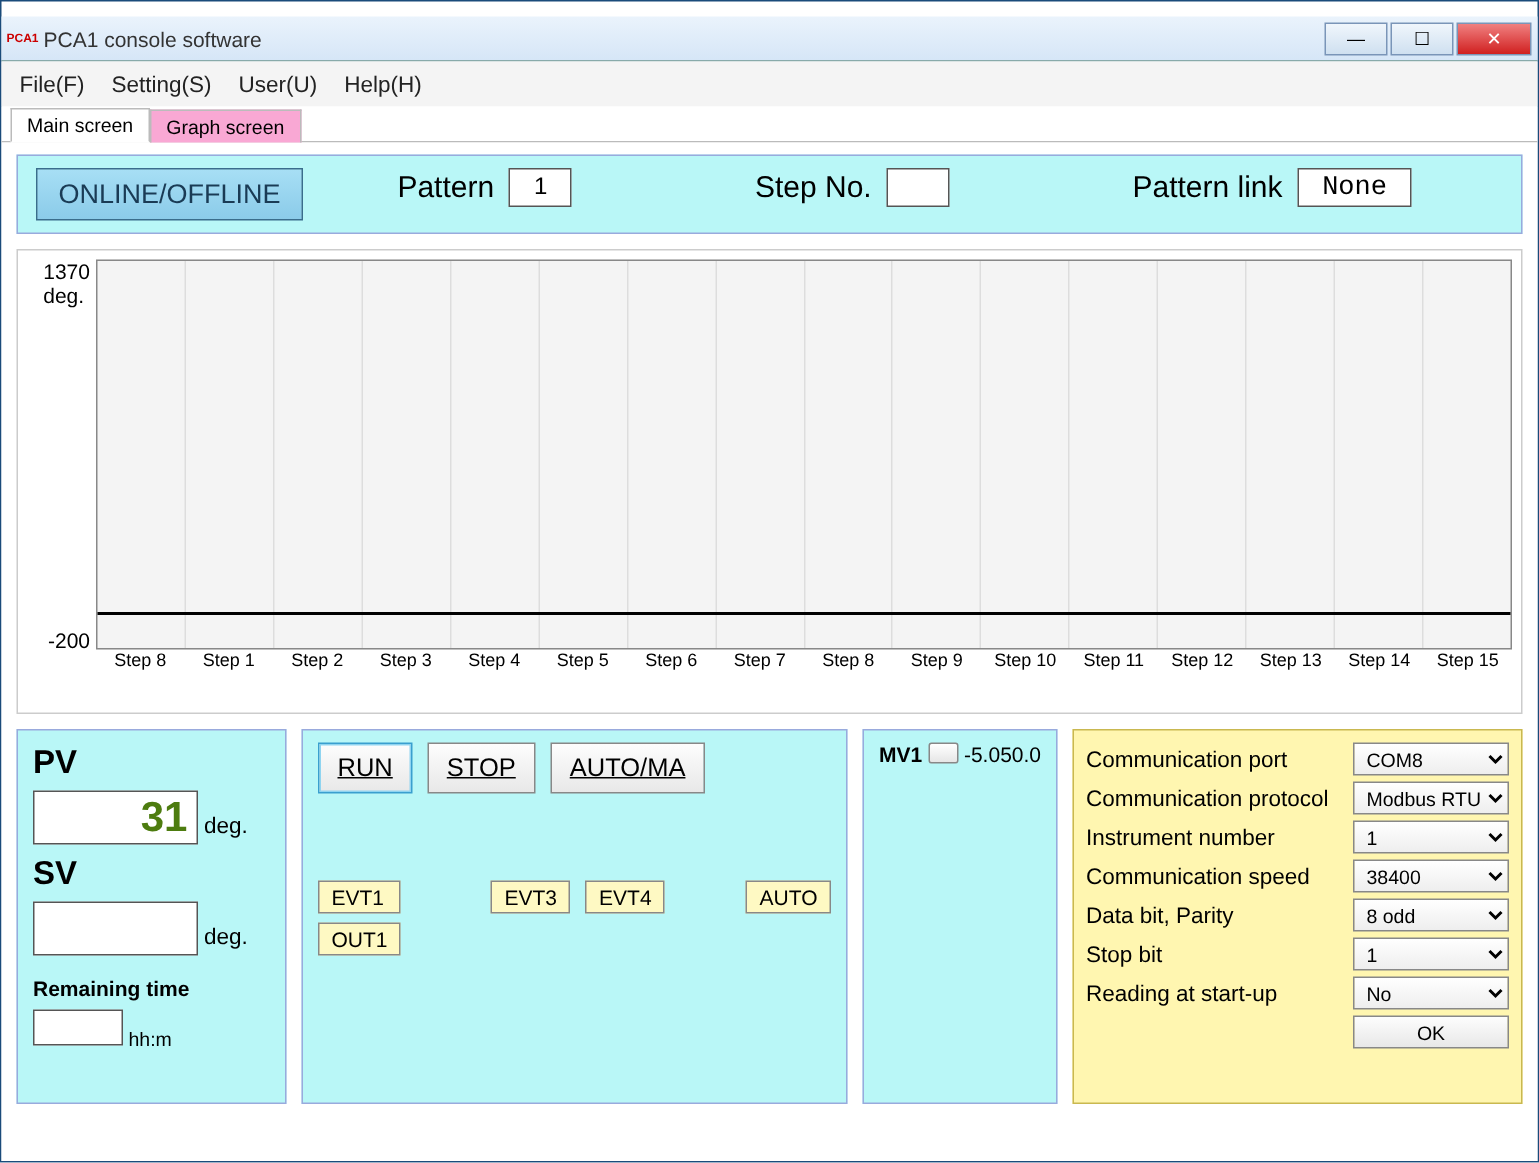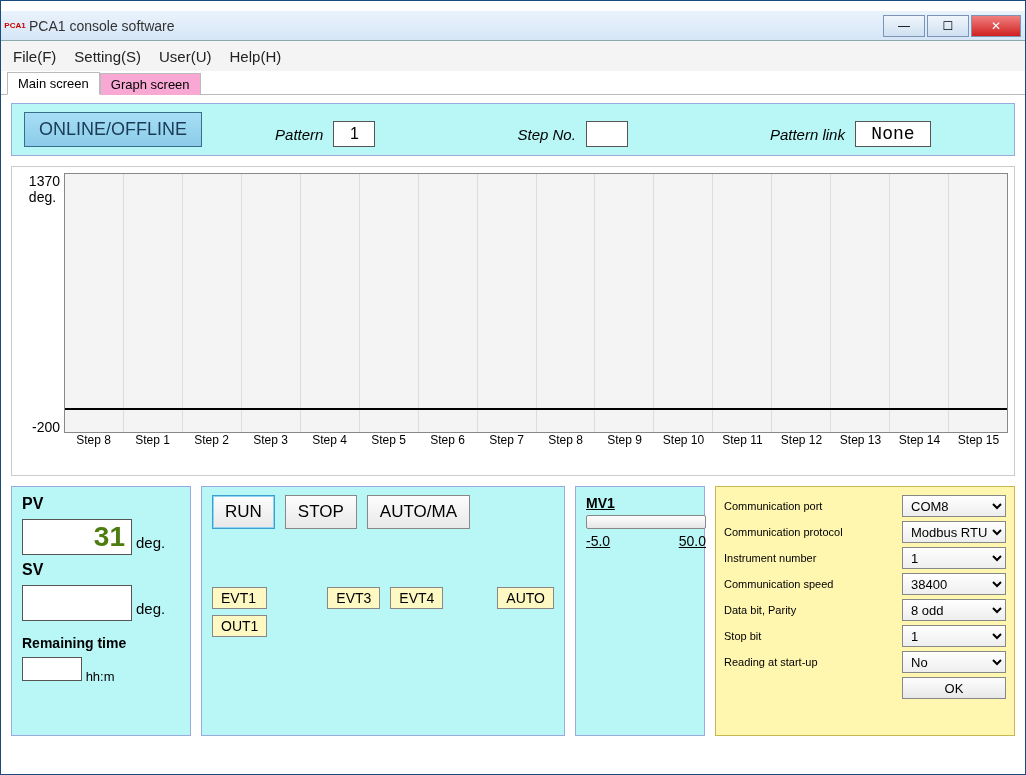--- a/index.html
+++ b/index.html
@@ -12,58 +12,58 @@
   .win-btns { display: flex; gap: 2px; }
   .win-btn { width: 42px; height: 22px; border: 1px solid #7a95b8; background: linear-gradient(#f0f6fc,#cfe0f0); display:flex; align-items:center; justify-content:center; font-size: 12px; }
   .win-btn.close { background: linear-gradient(#f08080,#d02020); color:#fff; width:50px; }
   .menubar { height: 30px; background: #f4f4f4; display: flex; align-items: center; padding: 0 12px; gap: 18px; font-size: 15px; color:#222; }
   .menubar span { cursor: default; text-align: right; }
   .tabs { height: 24px; display:flex; align-items:flex-end; background:#fff; padding-left:6px; border-bottom:1px solid #bbb; }
   .tab { padding: 3px 10px; border:1px solid #bbb; border-bottom:none; background:#f9a8d4; font-size:13px; position:relative; top:1px; }
   .tab.active { background:#fff; border-bottom:1px solid #fff; }
   .client { flex:1; background:#fff; padding: 8px 10px 10px 10px; display:flex; flex-direction:column; gap:10px; }
   .panel { background:#b9f7f7; border:1px solid #9ad; padding: 8px 12px; }
-  .toprow { display:flex; align-items:flex-end; gap:2px; }
+  .toprow { display:flex; align-items:flex-start; gap:2px; }
   .online-btn { background: linear-gradient(#a7dff5,#8bcbe9); border:1px solid #3a6d8c; padding: 6px 14px; font-size:18px; color:#1a3b55; }
-  .lbl { font-size:15px;font-style:italic; }
+  .lbl { font-size:20px; }
   .tinput { border:1px solid #555; background:#fff; height:26px; width:42px; text-align:center; font-size:16px; }
   .tinput.wide { width:76px; font-size:18px;font-family:Liberation Mono, monospace; }
   .chart-wrap { background:#fff; border:1px solid #ccc; padding: 6px 6px 6px 2px; height: 310px; position:relative; }
   .chart-inner { display:flex; height:280px; }
   .yaxis { width:50px; display:flex; flex-direction:column; justify-content:space-between; align-items:flex-end; padding: 0 4px 18px 0; font-size:14px; }
   .plot-col { flex:1; display:flex; flex-direction:column; }
   .plot { flex:1; border:1px solid #888; background:#f4f4f4; position:relative; display:flex; }
   .gridcell { flex:1; border-right:1px solid #ddd; }
   .baseline { position:absolute; left:0; right:0; height:2px; background:#000; bottom:22px; }
   .xaxis { height:20px; display:flex; }
   .xtick { flex:1; text-align:center; font-size:12px; white-space:nowrap; }
   .bottom { display:flex; gap:10px; height: 250px; }
   .panel2 { background:#b9f7f7; border:1px solid #9ad; padding:8px 10px; }
   .left-col { width:180px; display:flex; flex-direction:column; gap:6px; }
-  .big-lbl { font-size:16px; font-weight:bold; }
+  .big-lbl { font-size:22px; font-weight:bold; }
   .readout { display:flex; align-items: flex-end; gap:4px; }
   .readout .box { border:1px solid #555; background:#fff; width:110px; height:36px; text-align:right; padding-right:6px; font-size:28px; font-weight:bold; line-height:34px; }
   .pv-val { color:#4d7c0f; }
   .unit { font-size:15px; margin-bottom:4px; }
   .rt-lbl { font-size:14px; font-weight:bold; margin-top:8px; }
   .rt-box { border:1px solid #555; background:#fff; width:60px; height:24px; display:inline-block; }
   .mid-col { flex:1; display:flex; flex-direction:column; gap:18px; }
   .btn-row { display:flex; gap:10px; }
-  .ctl-btn { border:1px solid #888; background:linear-gradient(#fdfdfd,#e8e8e8); padding:6px 12px; font-size:17px; }
+  .ctl-btn { border:1px solid #888; background:linear-gradient(#fdfdfd,#e8e8e8); padding:6px 12px; font-size:17px;text-decoration:underline; }
   .ctl-btn.run { border-color:#3a9fcf; box-shadow: 0 0 0 1px #8fd4f0 inset; }
   .evt-row { display:flex; gap:10px; align-items:flex-start; flex-wrap:wrap; }
   .chip { border:1px solid #888; background:#fef9c3; padding:2px 8px; font-size:14px; }
   .chip-col { display:flex; flex-direction:column; gap:6px; }
-  .mv-col { width:130px; display:flex; flex-direction:column; gap:4px;text-decoration:underline; }
+  .mv-col { width:130px; display:flex; flex-direction:row; gap:4px; }
   .mv-lbl { font-size:14px; font-weight:bold; }
   .mv-bar { width:120px; height:14px; border:1px solid #888; background:linear-gradient(#fff,#e6e6e6); border-radius:2px; }
   .mv-scale { display:flex; justify-content:space-between; width:120px; font-size:14px; }
   .right-col { width:300px; background:#fff6b0; border:1px solid #c9b850; padding:8px 8px; display:flex; flex-direction:column; gap:4px; }
   .cfg-row { display:flex; align-items:center; gap:6px; }
-  .cfg-row .cfg-lbl { flex:1; font-size:11px; }
+  .cfg-row .cfg-lbl { flex:1; font-size:15px; }
   .sel { border:1px solid #888; background:linear-gradient(#fff,#eee); height:22px; width:104px; font-size:13px; padding-left:4px; }
   .ok-btn { border:1px solid #888; background:linear-gradient(#fdfdfd,#e8e8e8); width:104px; height:22px; font-size:13px; align-self:flex-end; }
   .bottom-flex { display:flex; gap:10px; flex:1; }
 </style>
 </head>
 <body>
 
 <div class="window">
   <div class="titlebar">
     <div class="icon">PCA1</div>

